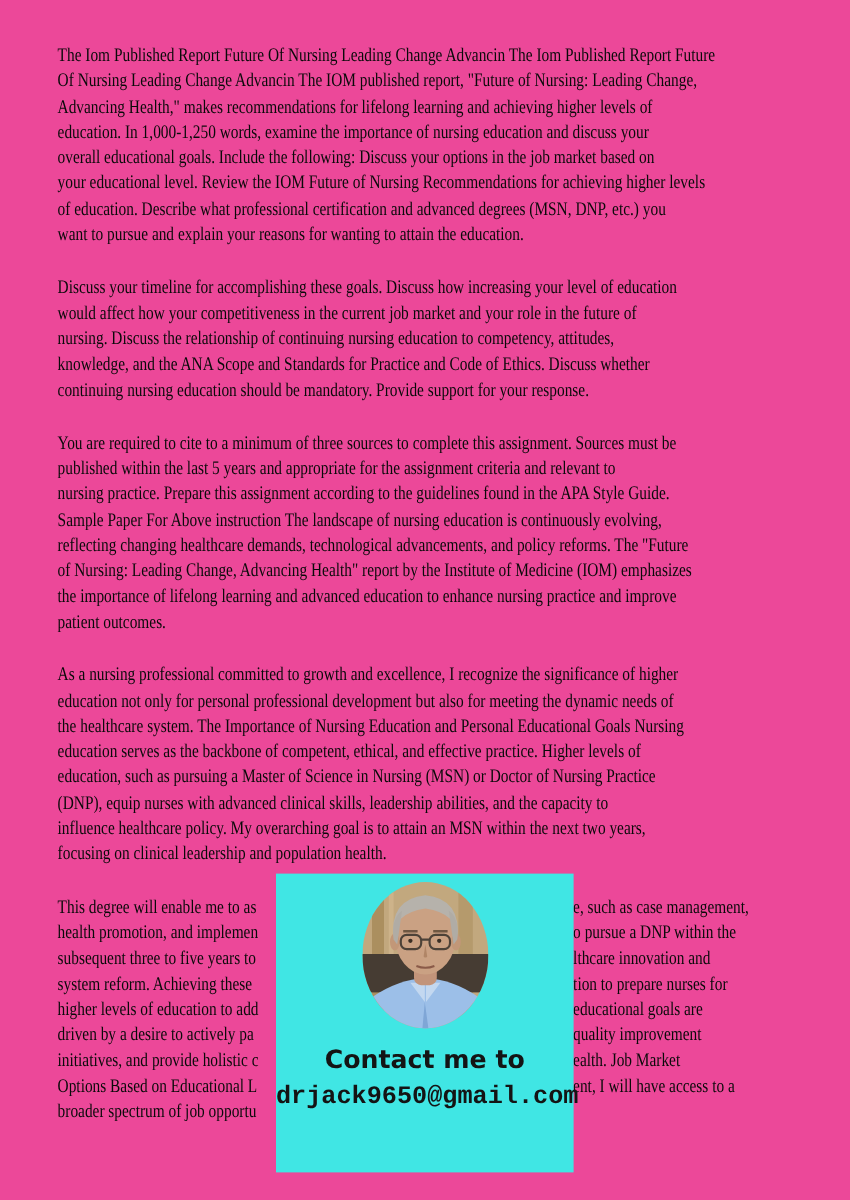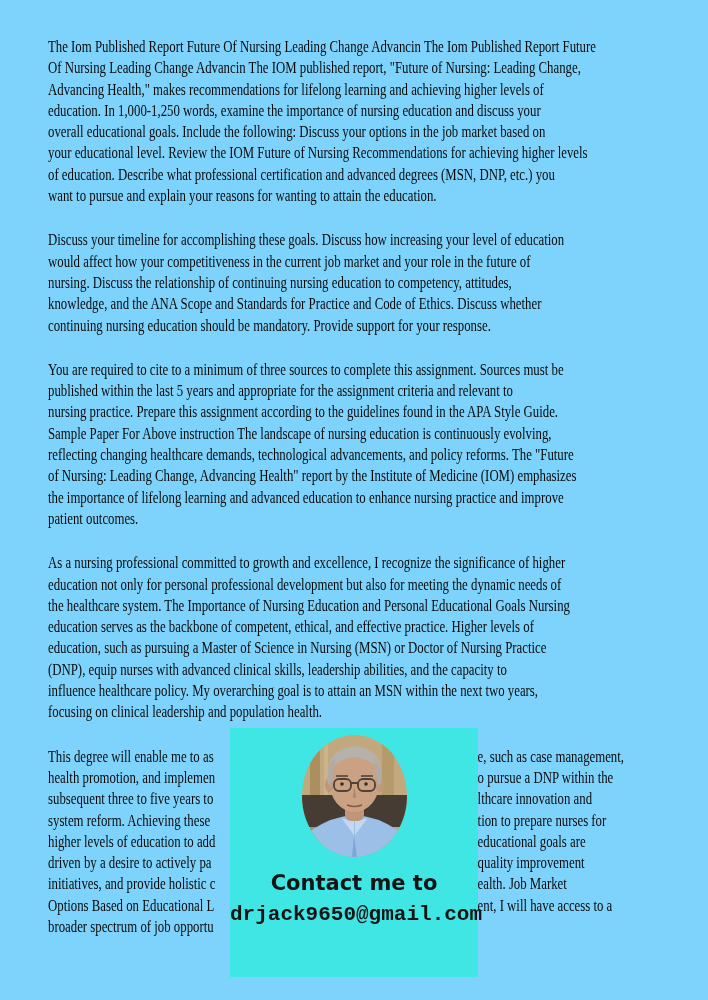--- a/index.html
+++ b/index.html
@@ -55,21 +55,21 @@
     margin-top: 2px;
     font-family: Liberation Mono, monospace;
     font-weight: bold;
     font-size: 21px;
     line-height: 28px;
   }
 </style>
 </head>
 <body>
 
-<div class="page" style="background: #7dd3fc;">
+<div class="page" style="background: #ec4899;">
 
   <div class="textcol" style="color: rgb(10, 10, 10);">
 
     <div class="paragraph">
       <div class="line">The Iom Published Report Future Of Nursing Leading Change Advancin The Iom Published Report Future</div>
       <div class="line">Of Nursing Leading Change Advancin The IOM published report, "Future of Nursing: Leading Change,</div>
       <div class="line">Advancing Health," makes recommendations for lifelong learning and achieving higher levels of</div>
       <div class="line">education. In 1,000-1,250 words, examine the importance of nursing education and discuss your</div>
       <div class="line">overall educational goals. Include the following: Discuss your options in the job market based on</div>
       <div class="line">your educational level. Review the IOM Future of Nursing Recommendations for achieving higher levels</div>

